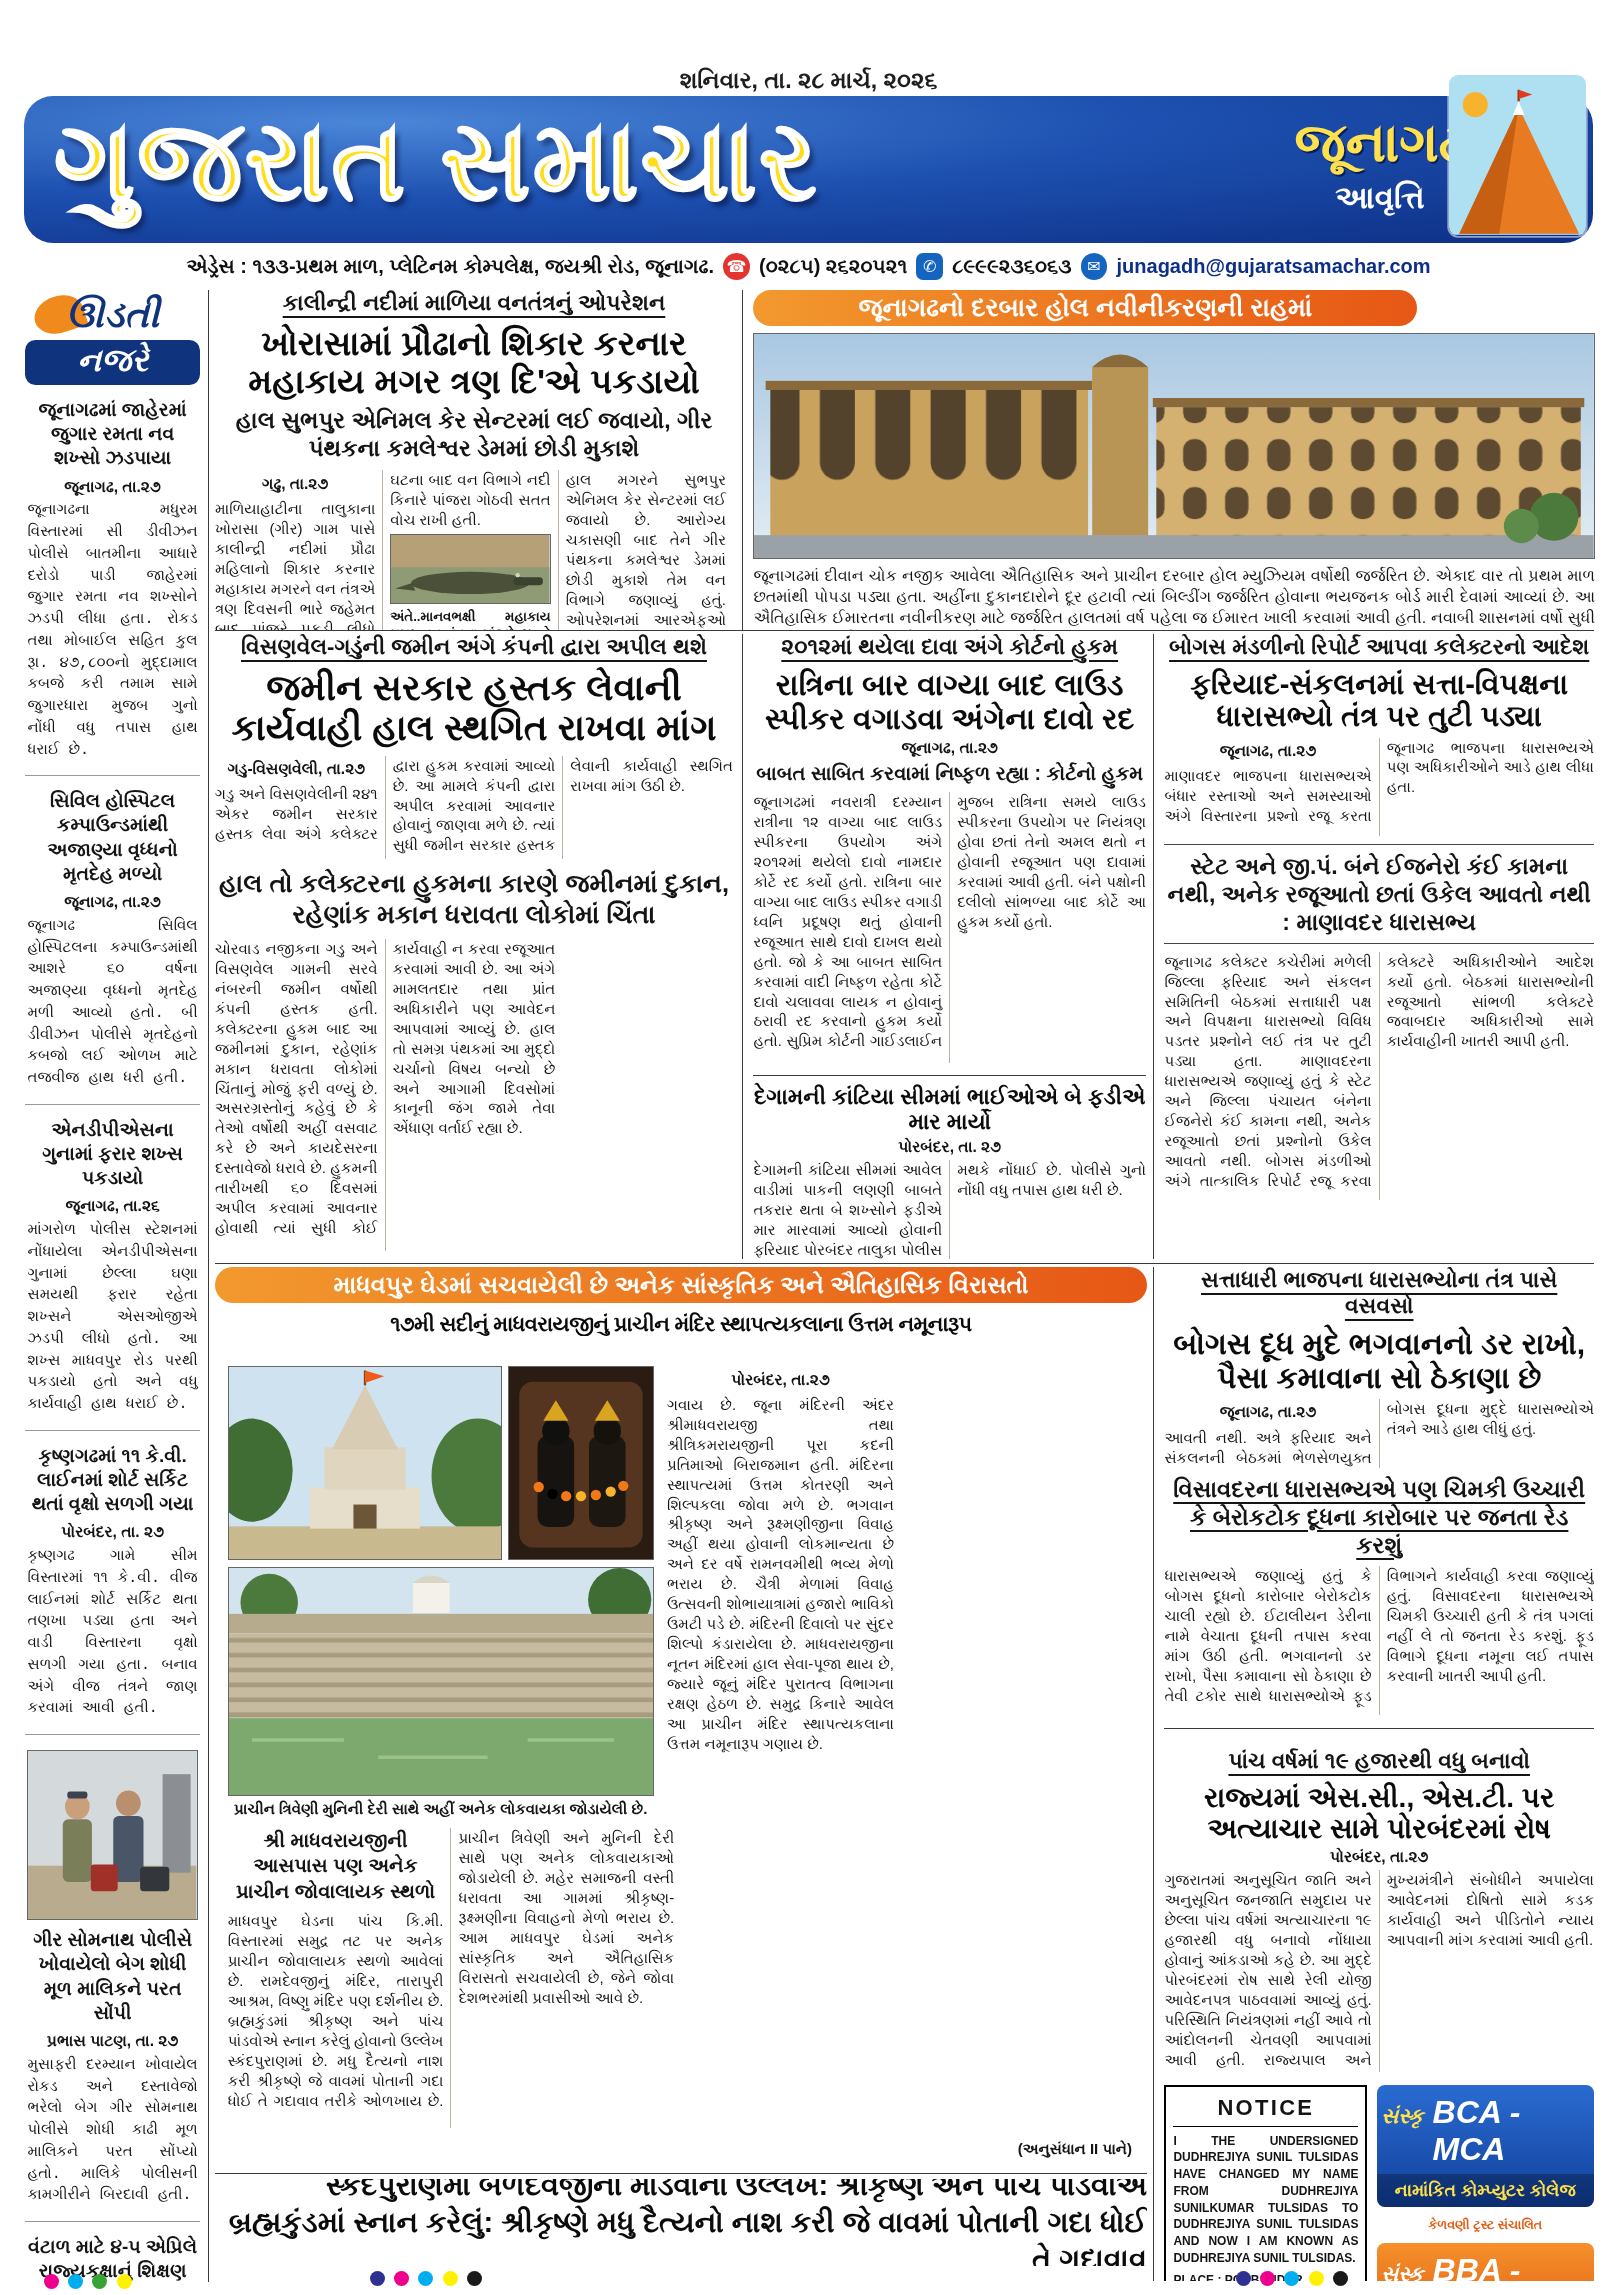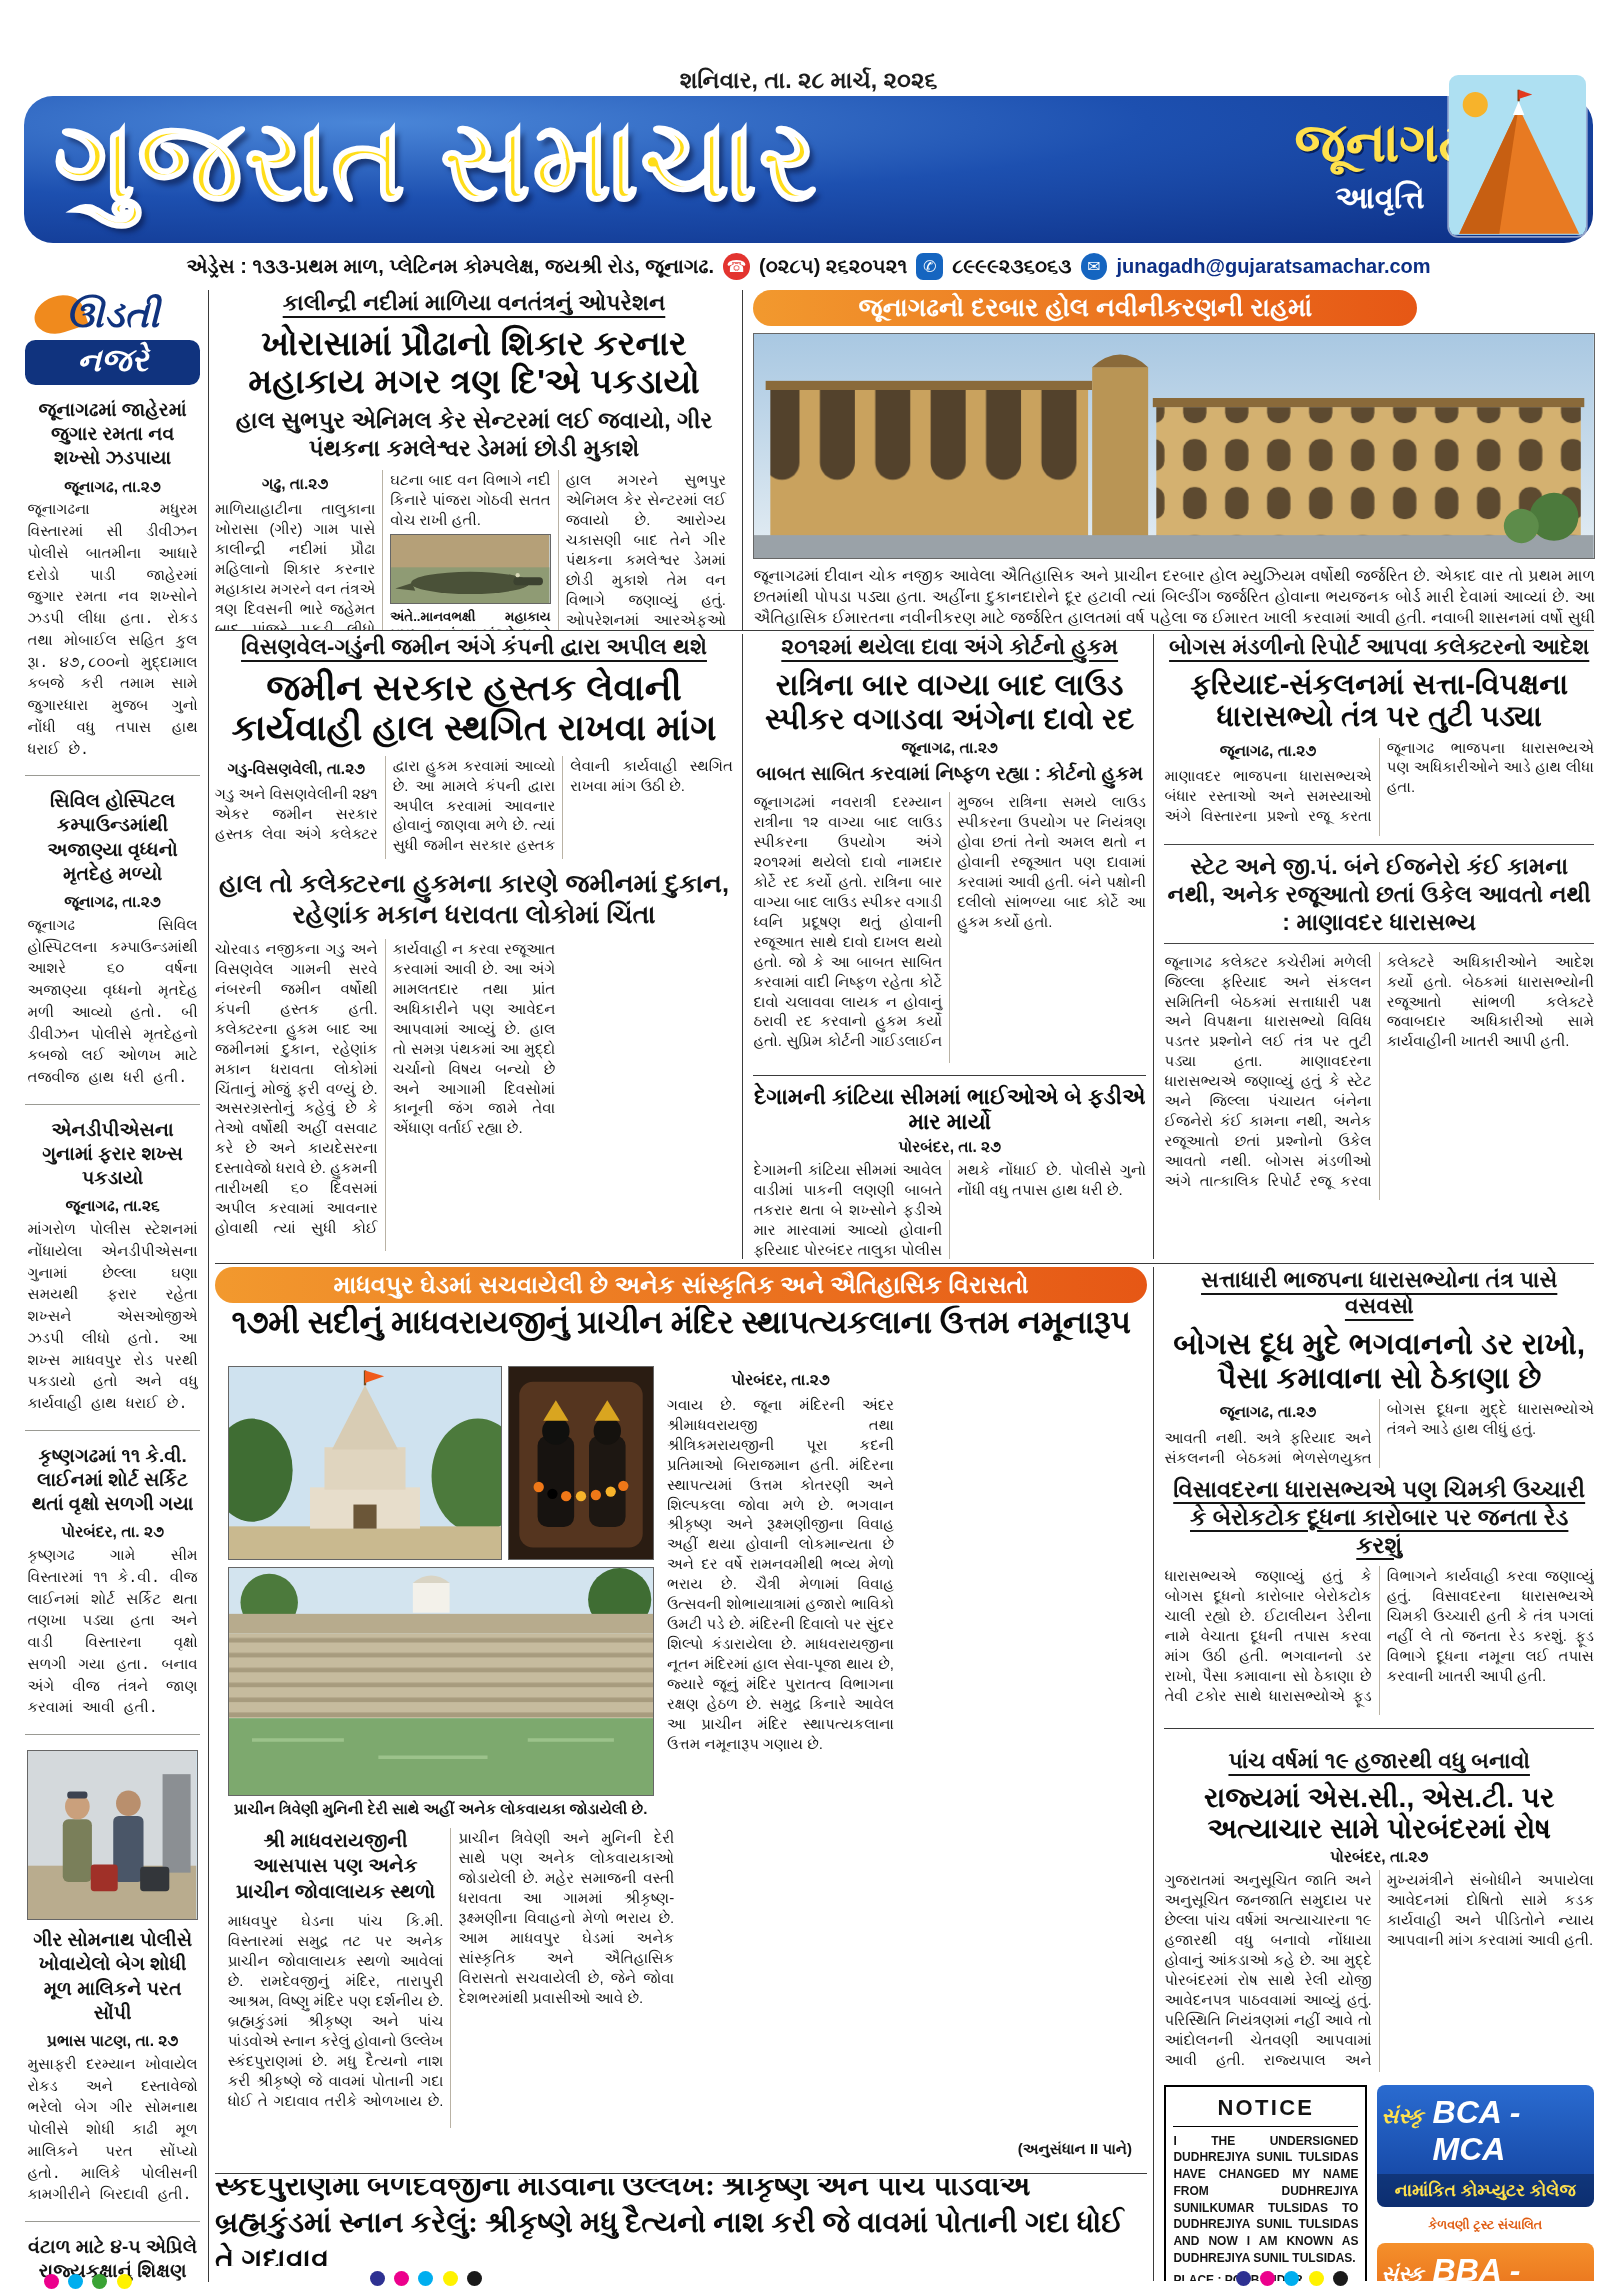--- a/index.html
+++ b/index.html
@@ -87,33 +87,33 @@
   .blk-complaint { left:1153px; top:634px; width:441px; height:625px; }
   .comp-headline { font-size:29px; }
   .comp-intro { height:98px; margin-top:4.6px; }
   .comp-subhead { font-size:23px; margin:8px 0; padding:7px 0; border-top:1.2px solid #444; border-bottom:1.2px solid #444; }
   .comp-body { height:248px; }
 
   
   .blk-madhav { left:215px; top:1267px; width:932px; height:901px; }
   .madhav-banner { height:36px; border-radius:18.5px; background:linear-gradient(90deg,#f2992e,#e65715); color:#fff;
                    font-size:24px; font-weight:800; display:flex; align-items:center; justify-content:center; }
-  .madhav-headline { font-size:32px; margin-top:2px; white-space:nowrap; overflow:hidden; letter-spacing:-0.6px; }
+  .madhav-headline { font-size:21px; margin-top:9px; white-space:nowrap; overflow:hidden; letter-spacing:-0.6px; }
   .photo-temple { position:absolute; left:12.7px; top:99px; width:274px; height:194px; }
   .photo-deity { position:absolute; left:293px; top:99px; width:146px; height:194px; }
   .photo-pond { position:absolute; left:12.7px; top:300px; width:426px; height:229px; }
   .pond-caption { position:absolute; left:12.7px; top:533px; width:426px; font-size:15px; font-weight:700; text-align:center; }
   .madhav-right { position:absolute; left:452px; top:99px; width:469px; height:448px; }
   .madhav-bottom { position:absolute; left:12.7px; top:561px; width:908px; height:300px; }
   .madhav-subhead-inline { font-size:19.6px; font-weight:800; text-align:center; line-height:1.3; margin-bottom:7px; }
   .madhav-note { position:absolute; right:15px; bottom:10.4px; font-size:15px; font-weight:800; }
 
   
   .blk-bottomline { left:215px; top:2179px; width:932px; height:87px; display:flex; align-items:center; }
-  .bottom-headline { width:100%; font-size:29px; font-weight:800; text-align:left; line-height:1.28; color:#0b0b0b;font-family:Liberation Serif, serif; }
+  .bottom-headline { width:100%; font-size:29px; font-weight:800; text-align:right; line-height:1.28; color:#0b0b0b; }
 
   
   .blk-right { left:1153px; top:1267px; width:441px; height:1014px; }
   .milk-headline { font-size:30px; }
   .milk-intro { height:69px; margin-top:4.6px; }
   .milk-subhead { font-size:23px; margin:7px 0; text-decoration:underline; text-underline-offset:4.6px; }
   .milk-body { height:149px; }
   .atro-kicker { margin-top:12.7px; border-top:1.7px solid #3a3a3a; padding-top:19px; }
   .atro-headline { font-size:28px; }
   .atro-body { height:202px; margin-top:2.3px; }

